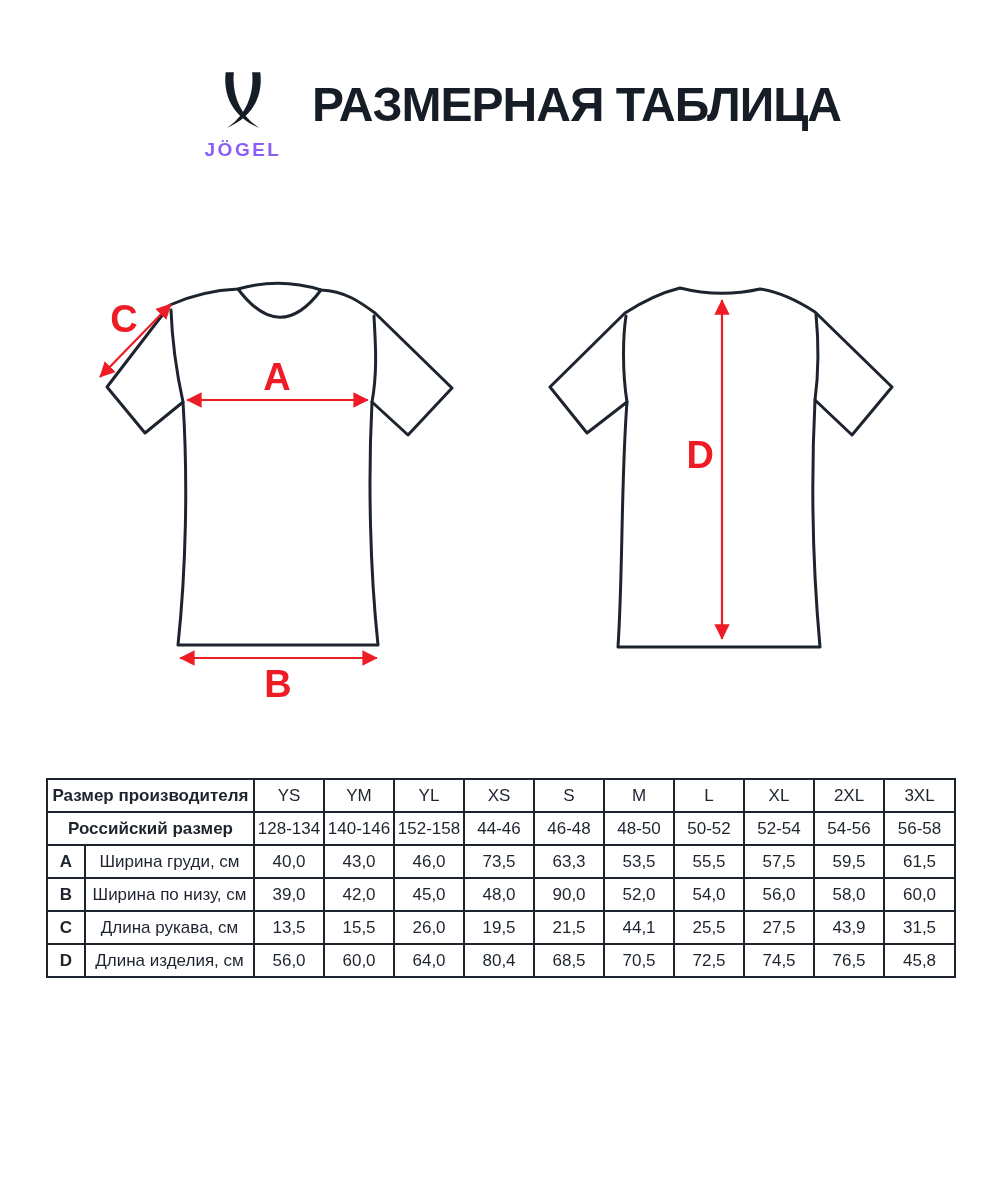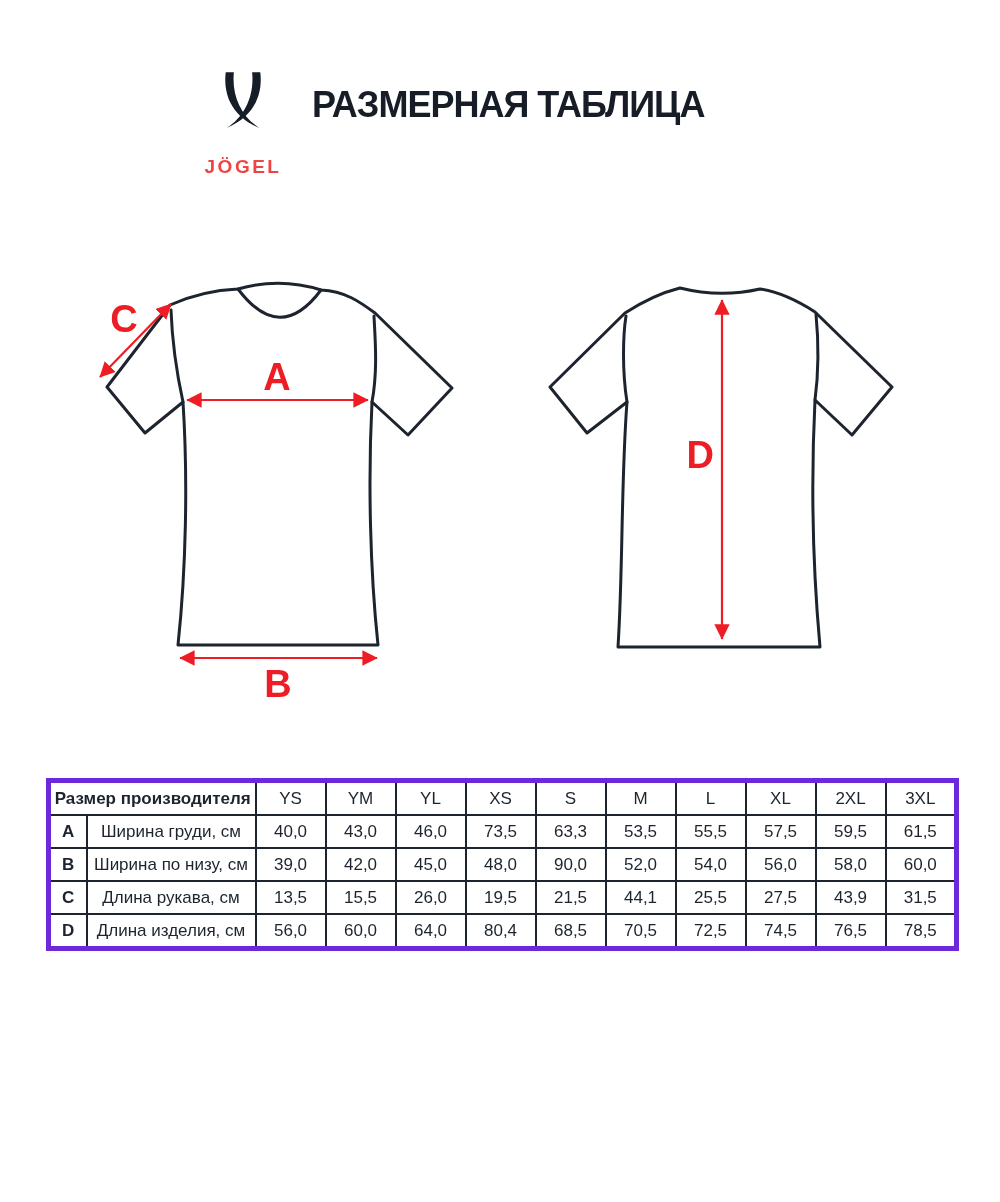--- a/index.html
+++ b/index.html
@@ -2,36 +2,36 @@
 <html><head>
 <meta charset="utf-8">
 <style>
   html,body{margin:0;padding:0;background:#ffffff;}
   body{font-family:"Liberation Sans",sans-serif;color:#1d242e;}
   .page{position:relative;width:1000px;height:1202px;background:#ffffff;overflow:hidden;}
 
   
   .logo{position:absolute;left:193px;top:68px;width:100px;text-align:center;}
   .logo svg{display:block;margin:0 auto;width:48px;height:66px;}
-  .brand{margin-top:22px;font-size:19px;font-weight:bold;letter-spacing:2.5px;color:#ef4444;}
-  .title{position:absolute;left:312px;top:83px;margin:0;font-size:36px;line-height:44px;
+  .brand{margin-top:5px;font-size:19px;font-weight:bold;letter-spacing:2.5px;color:#8b5cf6;}
+  .title{position:absolute;left:312px;top:83px;margin:0;font-size:48px;line-height:44px;
          font-weight:bold;letter-spacing:-1px;color:#161d26;white-space:nowrap;}
 
   
   .shirt{position:absolute;width:440px;height:440px;}
   .shirt.front{left:60px;top:260px;}
   .shirt.back{left:530px;top:260px;}
   .outline{fill:#ffffff;stroke:#1d242e;stroke-width:3;stroke-linejoin:round;stroke-linecap:round;}
   .seam{fill:none;stroke:#1d242e;stroke-width:3;stroke-linecap:round;}
   .arrow{stroke:#ee1c25;stroke-width:2.2;fill:none;}
   .mlabel{fill:#ee1c25;font-family:"Liberation Sans",sans-serif;font-weight:bold;font-size:38px;}
 
   
   table.size-table{position:absolute;left:46px;top:778px;width:908px;border-collapse:collapse;
-                   table-layout:fixed;border:5px solid #6d28d9;}
+                   table-layout:fixed;border:2px solid #6d28d9;}
   table.size-table td{border:2px solid #1d242e;height:31px;padding:0;text-align:center;
                       vertical-align:middle;font-size:17px;color:#1d242e;white-space:nowrap;}
   td.merged{font-weight:bold;font-size:17px;}
   td.letter{font-weight:bold;font-size:18px;}
   td.lbl{font-size:16.5px;}
 </style>
 </head>
 <body>
 
 <div class="page">
@@ -112,20 +112,33 @@
       <td>YL</td>
       <td>XS</td>
       <td>S</td>
       <td>M</td>
       <td>L</td>
       <td>XL</td>
       <td>2XL</td>
       <td>3XL</td>
     </tr>
     <tr>
+      <td colspan="2" class="merged">Российский размер</td>
+      <td>128-134</td>
+      <td>140-146</td>
+      <td>152-158</td>
+      <td>44-46</td>
+      <td>46-48</td>
+      <td>48-50</td>
+      <td>50-52</td>
+      <td>52-54</td>
+      <td>54-56</td>
+      <td>56-58</td>
+    </tr>
+    <tr>
       <td class="letter">A</td>
       <td class="lbl">Ширина груди, см</td>
       <td>40,0</td>
       <td>43,0</td>
       <td>46,0</td>
       <td>73,5</td>
       <td>63,3</td>
       <td>53,5</td>
       <td>55,5</td>
       <td>57,5</td>
@@ -165,18 +178,18 @@
       <td class="lbl">Длина изделия, см</td>
       <td>56,0</td>
       <td>60,0</td>
       <td>64,0</td>
       <td>80,4</td>
       <td>68,5</td>
       <td>70,5</td>
       <td>72,5</td>
       <td>74,5</td>
       <td>76,5</td>
-      <td>78,5</td>
+      <td>45,8</td>
     </tr>
   </tbody>
     </table>
 
 </div>
 
 </body></html>

